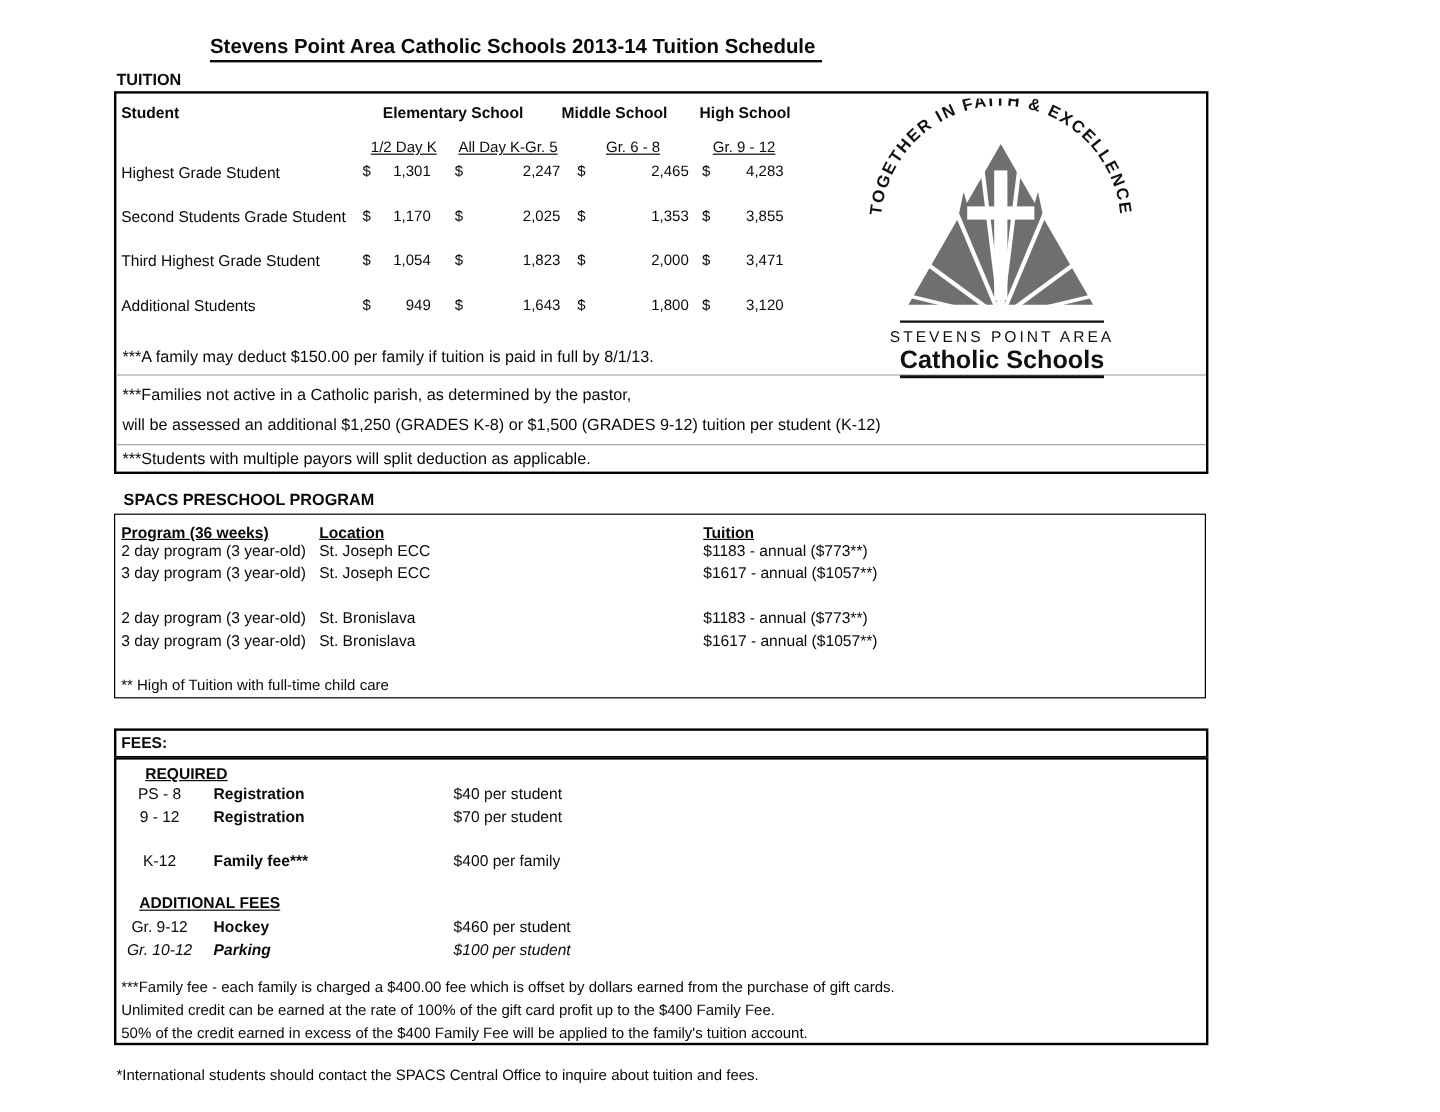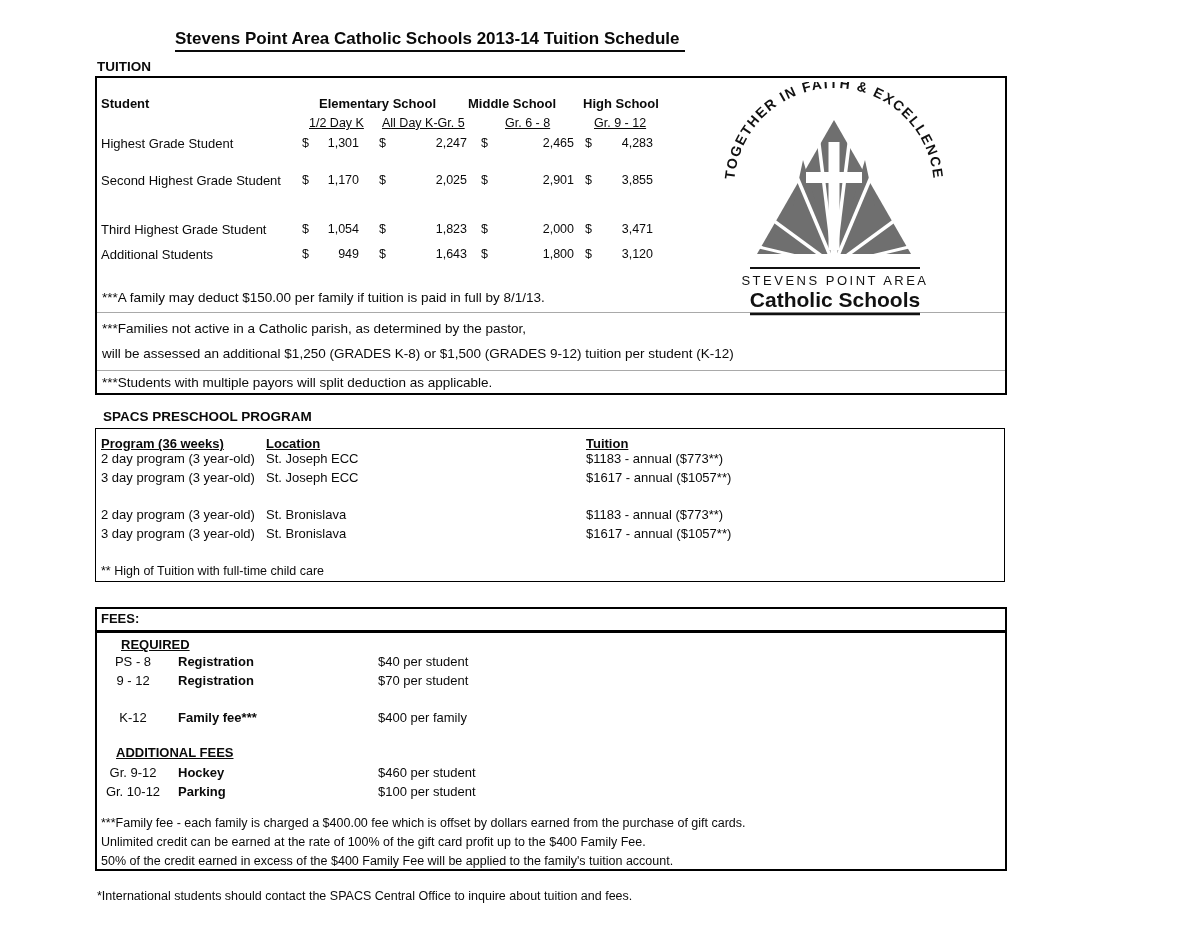--- a/index.html
+++ b/index.html
@@ -65,21 +65,21 @@
 <body>
 
 <div class="page">
 
   <div class="abs doc-title">Stevens Point Area Catholic Schools 2013-14 Tuition Schedule</div>
 
   <div class="abs sec-heading" id="tuition-heading">TUITION</div>
 
   <div class="box" id="tuition-box">
 
-    <div class="t-row" style="top:18px;">
+    <div class="t-row" style="top:8px;">
       <span class="t-label bold">Student</span>
       <span class="t-group" style="left:222px;">Elementary School</span>
       <span class="t-group" style="left:371px;">Middle School</span>
       <span class="t-group" style="left:486px;">High School</span>
     </div>
     <div class="t-row" style="top:38px;">
       <span class="t-sub" style="left:212px;">1/2 Day K</span>
       <span class="t-sub" style="left:285px;">All Day K-Gr. 5</span>
       <span class="t-sub" style="left:408px;">Gr. 6 - 8</span>
       <span class="t-sub" style="left:497px;">Gr. 9 - 12</span>
@@ -98,39 +98,39 @@
       <span class="t-cell c3">
           <span>$</span>
           <span>2,465</span>
         </span>
       <span class="t-cell c4">
           <span>$</span>
           <span>4,283</span>
         </span>
     </div>
     <div class="t-row" style="top:95px;">
-      <span class="t-label">Second Highest Grade Student</span>
+      <span class="t-label">Second Students Grade Student</span>
       <span class="t-cell c1">
           <span>$</span>
           <span>1,170</span>
         </span>
       <span class="t-cell c2">
           <span>$</span>
           <span>2,025</span>
         </span>
       <span class="t-cell c3">
           <span>$</span>
-          <span>2,901</span>
+          <span>1,353</span>
         </span>
       <span class="t-cell c4">
           <span>$</span>
           <span>3,855</span>
         </span>
     </div>
-    <div class="t-row" style="top:144px;text-decoration:underline;">
+    <div class="t-row" style="top:132px;text-decoration:underline;">
       <span class="t-label">Third Highest Grade Student</span>
       <span class="t-cell c1">
           <span>$</span>
           <span>1,054</span>
         </span>
       <span class="t-cell c2">
           <span>$</span>
           <span>1,823</span>
         </span>
       <span class="t-cell c3">
@@ -263,21 +263,21 @@
       <span class="f-amount">$400 per family</span>
     </div>
 
     <div class="f-subhead" style="left:3px;top:112px;">ADDITIONAL FEES</div>
 
     <div class="f-row" style="top:132px;">
       <span class="f-grade">Gr. 9-12</span>
       <span class="f-item">Hockey</span>
       <span class="f-amount">$460 per student</span>
     </div>
-    <div class="f-row" style="top:151px;">
+    <div class="f-row" style="top:151px;font-style:italic;">
       <span class="f-grade">Gr. 10-12</span>
       <span class="f-item">Parking</span>
       <span class="f-amount">$100 per student</span>
     </div>
 
     <div class="f-note" style="top:183px;">***Family fee - each family is charged a $400.00 fee which is offset by dollars earned from the purchase of gift cards.</div>
     <div class="f-note" style="top:202px;">Unlimited credit can be earned at the rate of 100% of the gift card profit up to the $400 Family Fee.</div>
     <div class="f-note" style="top:221px;">50% of the credit earned in excess of the $400 Family Fee will be applied to the family's tuition account.</div>
   </div>
 

